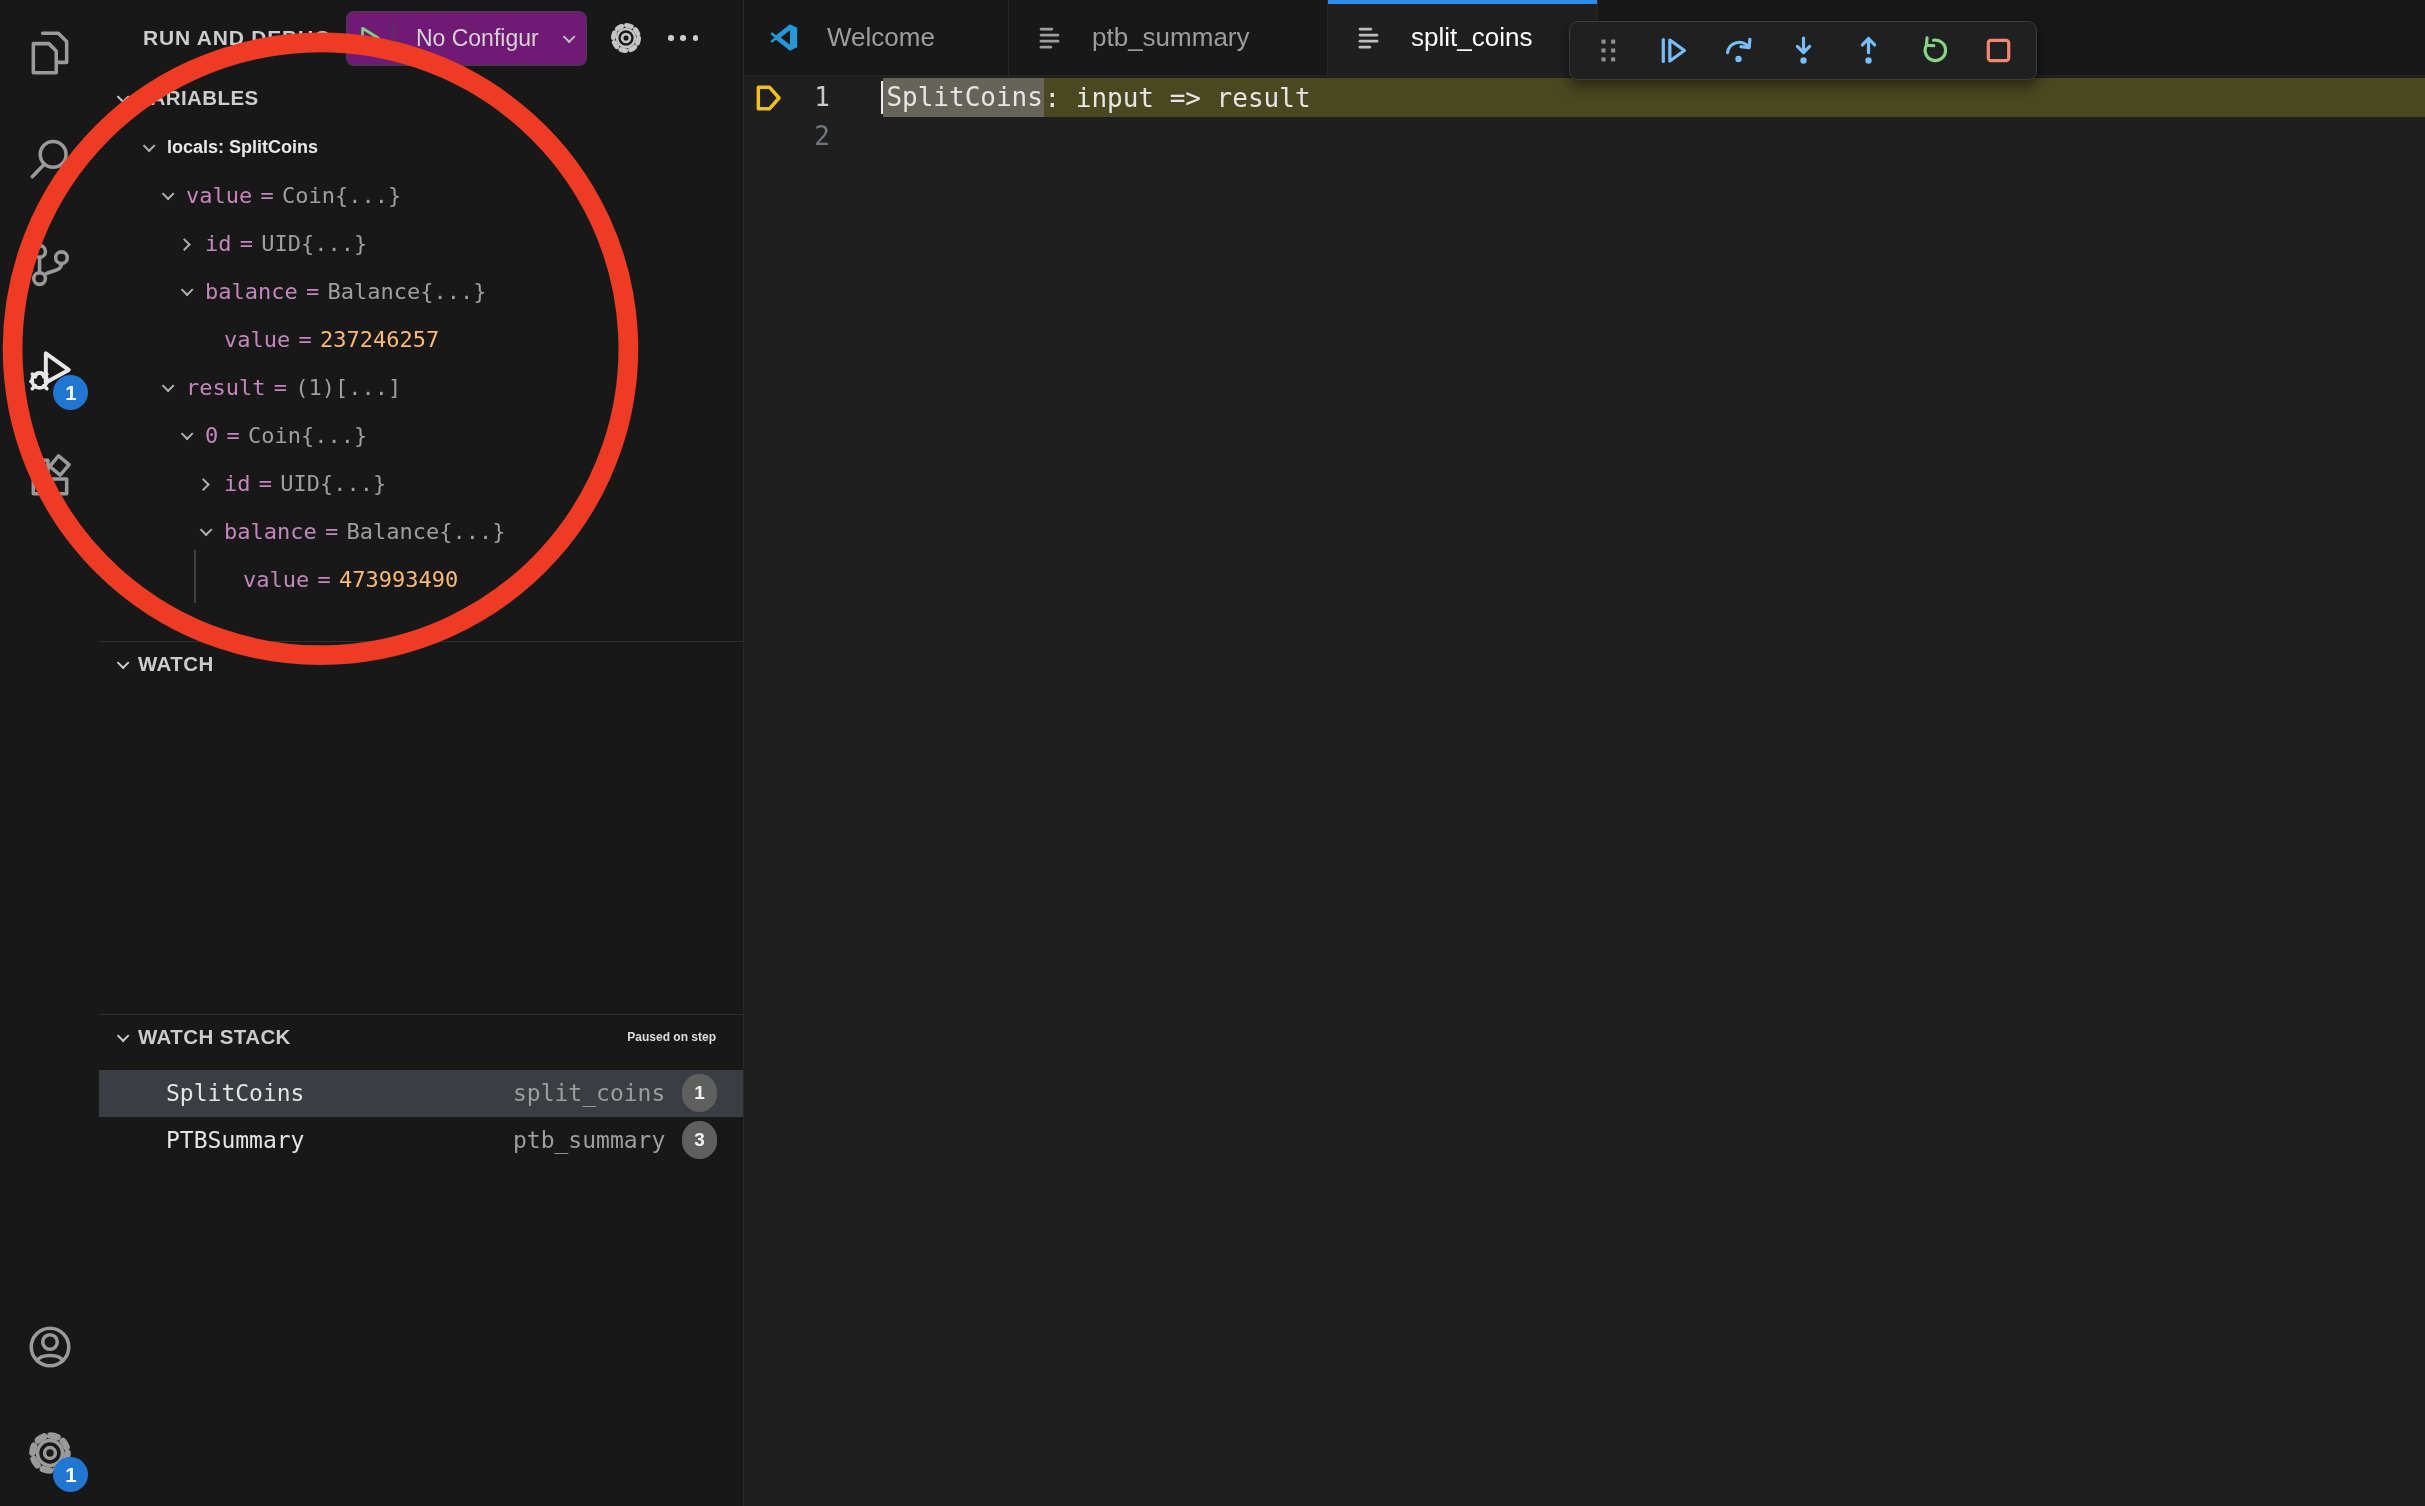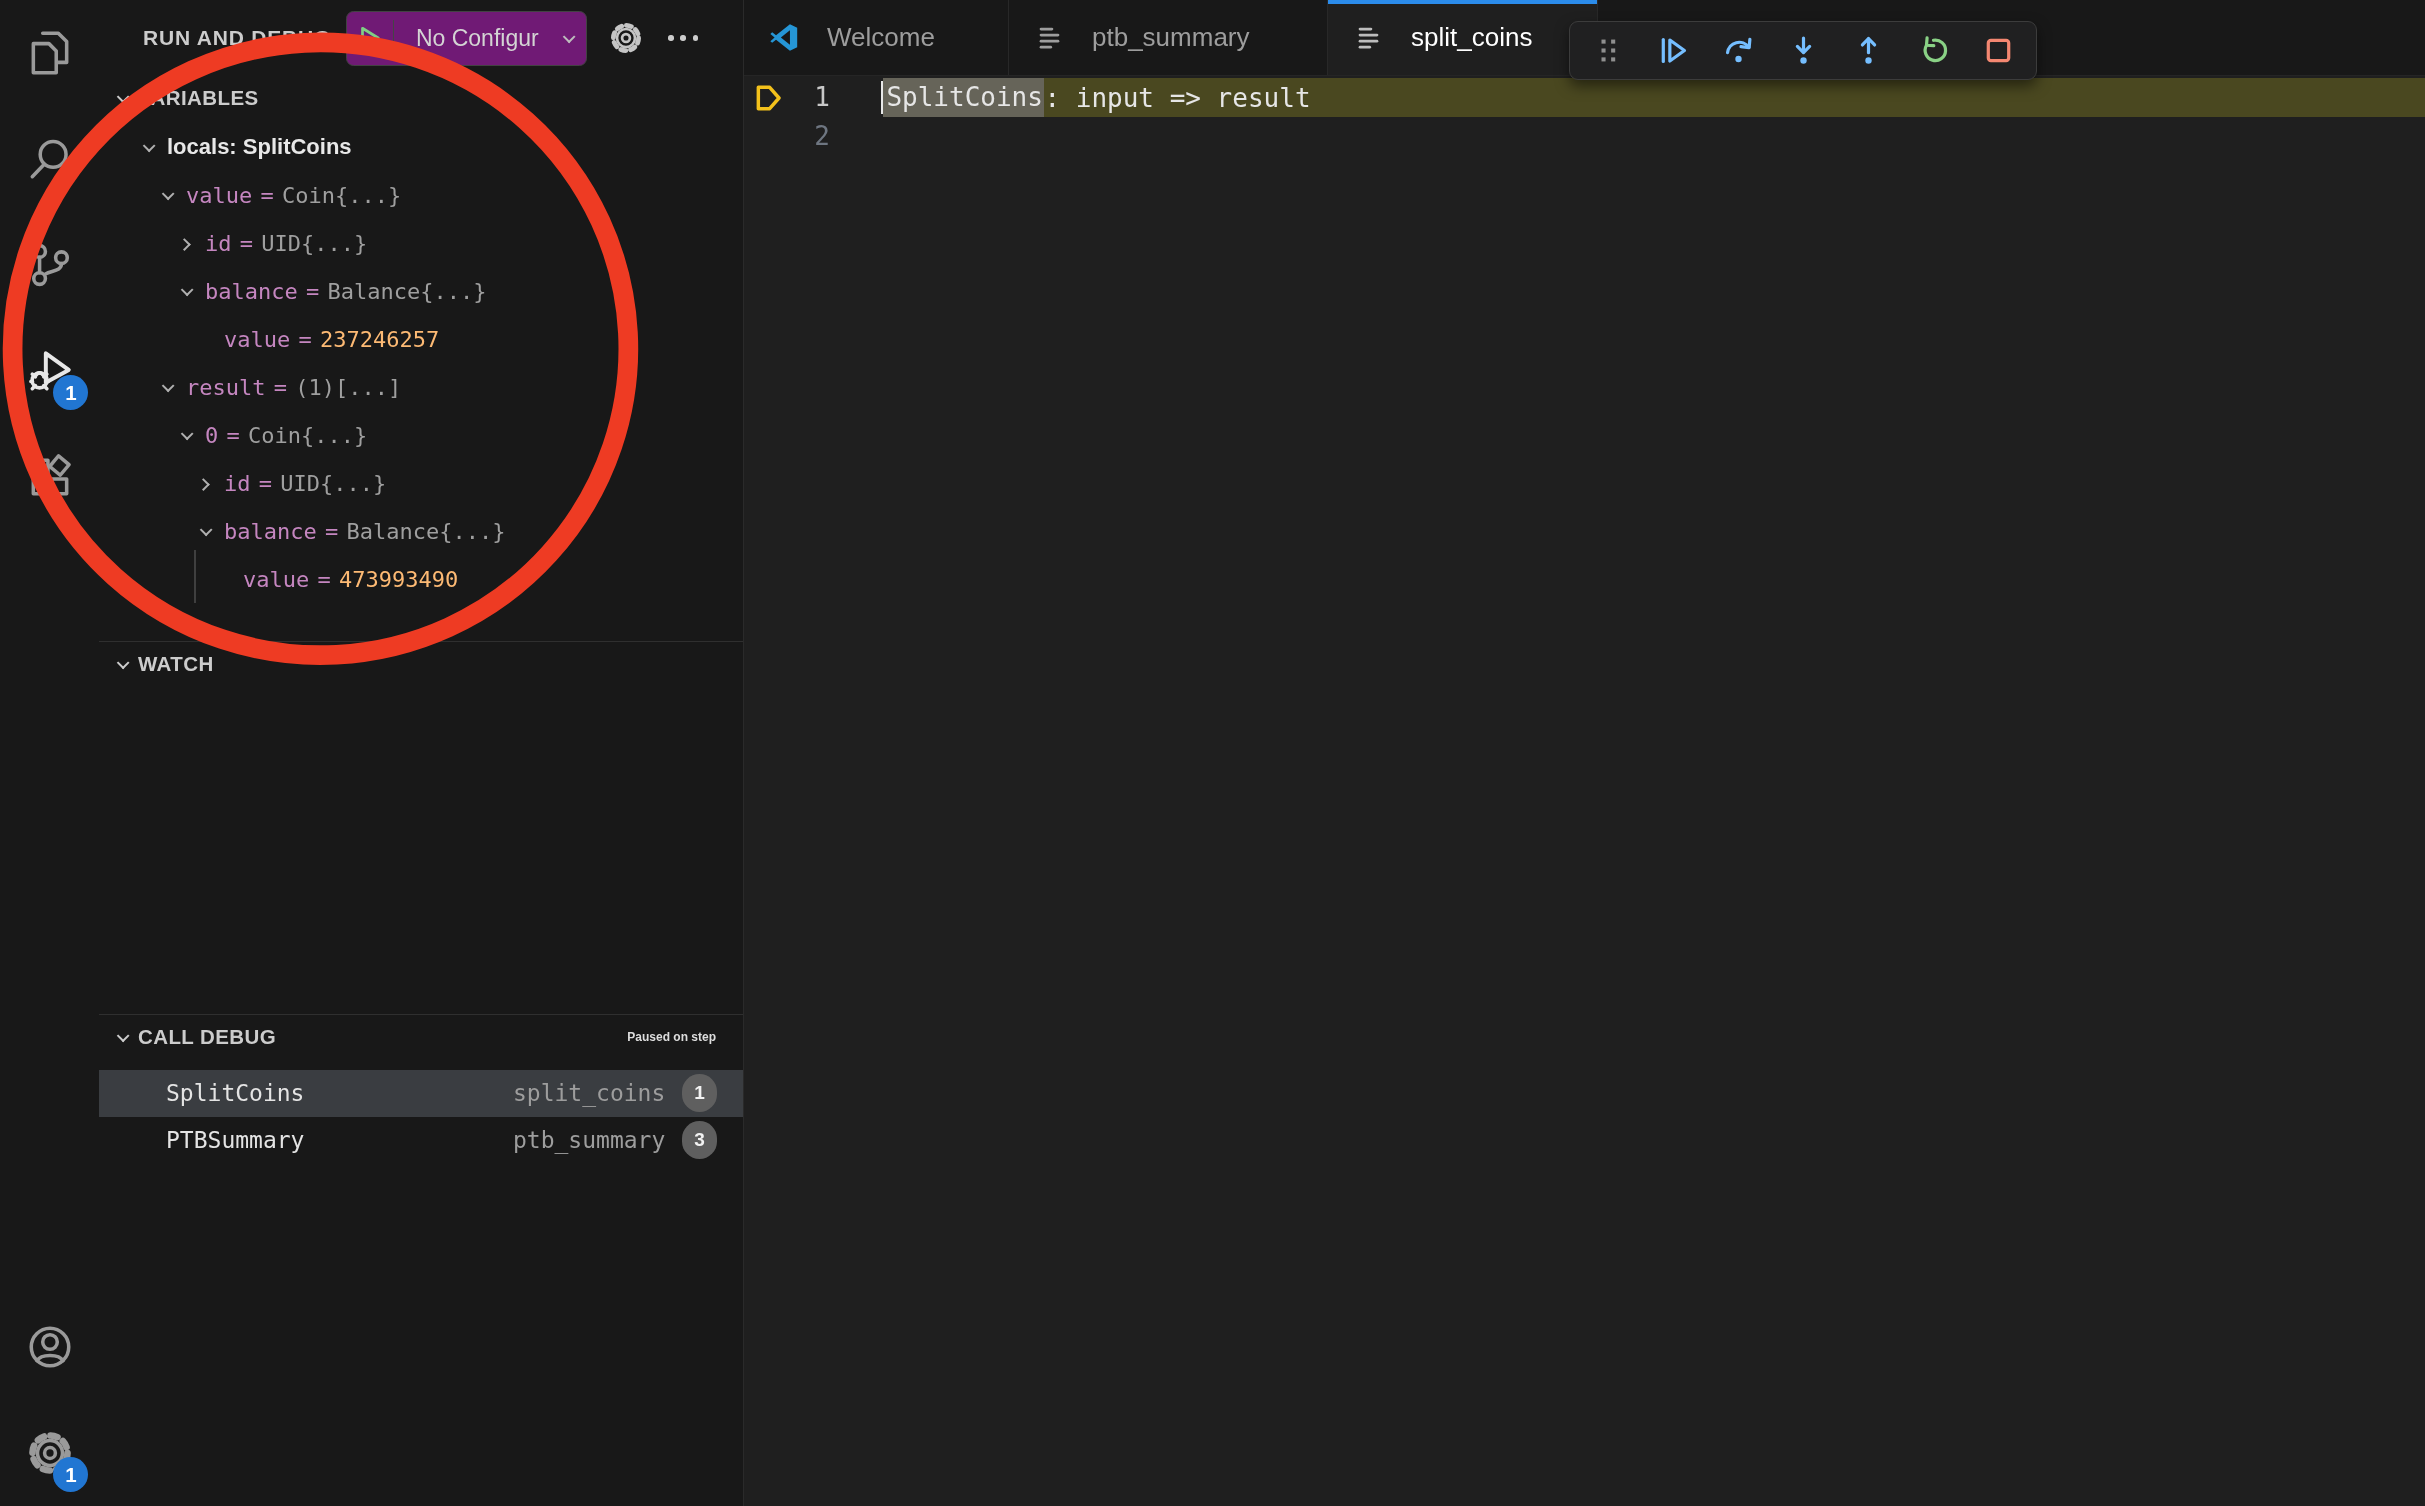--- a/index.html
+++ b/index.html
@@ -79,21 +79,21 @@
 
   
   .tree { padding-top:3px; }
   .trow {
     height:48px; display:flex; align-items:center; position:relative; cursor:pointer;
     padding-left:calc(35px + var(--d) * 19px);
     font-family:"DejaVu Sans Mono", monospace; font-size:22px;
   }
   .twisty { width:27px; height:27px; display:flex; align-items:center; justify-content:center; flex-shrink:0; }
   .twisty .chev { border-color:#b0b0b0; }
-  .vscope { font-family:"Liberation Sans", sans-serif; font-weight:bold; font-size:22px; color:#e8e8e8; margin-left:6px; }
+  .vscope { font-family:"Liberation Sans", sans-serif; font-weight:bold; font-size:18px; color:#e8e8e8; margin-left:6px; }
   .vname { color:#c586c0; margin-left:6px; white-space:pre; }
   .vsep  { color:#c586c0; margin:0 8.3px; }
   .vval.type { color:#9f9f9f; }
   .vval.num  { color:#fdba74; }
   .indent-guide { position:absolute; left:95px; top:-4.6px; bottom:0; width:1.5px; background:#3f3f3f; }
 
   
   .csrow {
     height:47px; display:flex; align-items:center; padding:0 26px 0 67px; cursor:pointer;
     font-family:"DejaVu Sans Mono", monospace; font-size:23px;
@@ -330,21 +330,21 @@
     <div class="section sec-watch">
       <div class="sec-header">
         <i class="chev down sm"></i>
         <span class="sec-label">WATCH</span>
       </div>
     </div>
 
     <div class="section sec-callstack">
       <div class="sec-header">
         <i class="chev down sm"></i>
-        <span class="sec-label">CALL DEBUG</span>
+        <span class="sec-label">WATCH STACK</span>
         <span class="sec-status">Paused on step</span>
       </div>
       <div class="cs-rows">
         <div class="csrow selected">
           <span class="cs-name">SplitCoins</span>
           <span class="cs-right">
             <span class="cs-src">split_coins</span>
             <span class="cs-badge">1</span>
           </span>
         </div>

